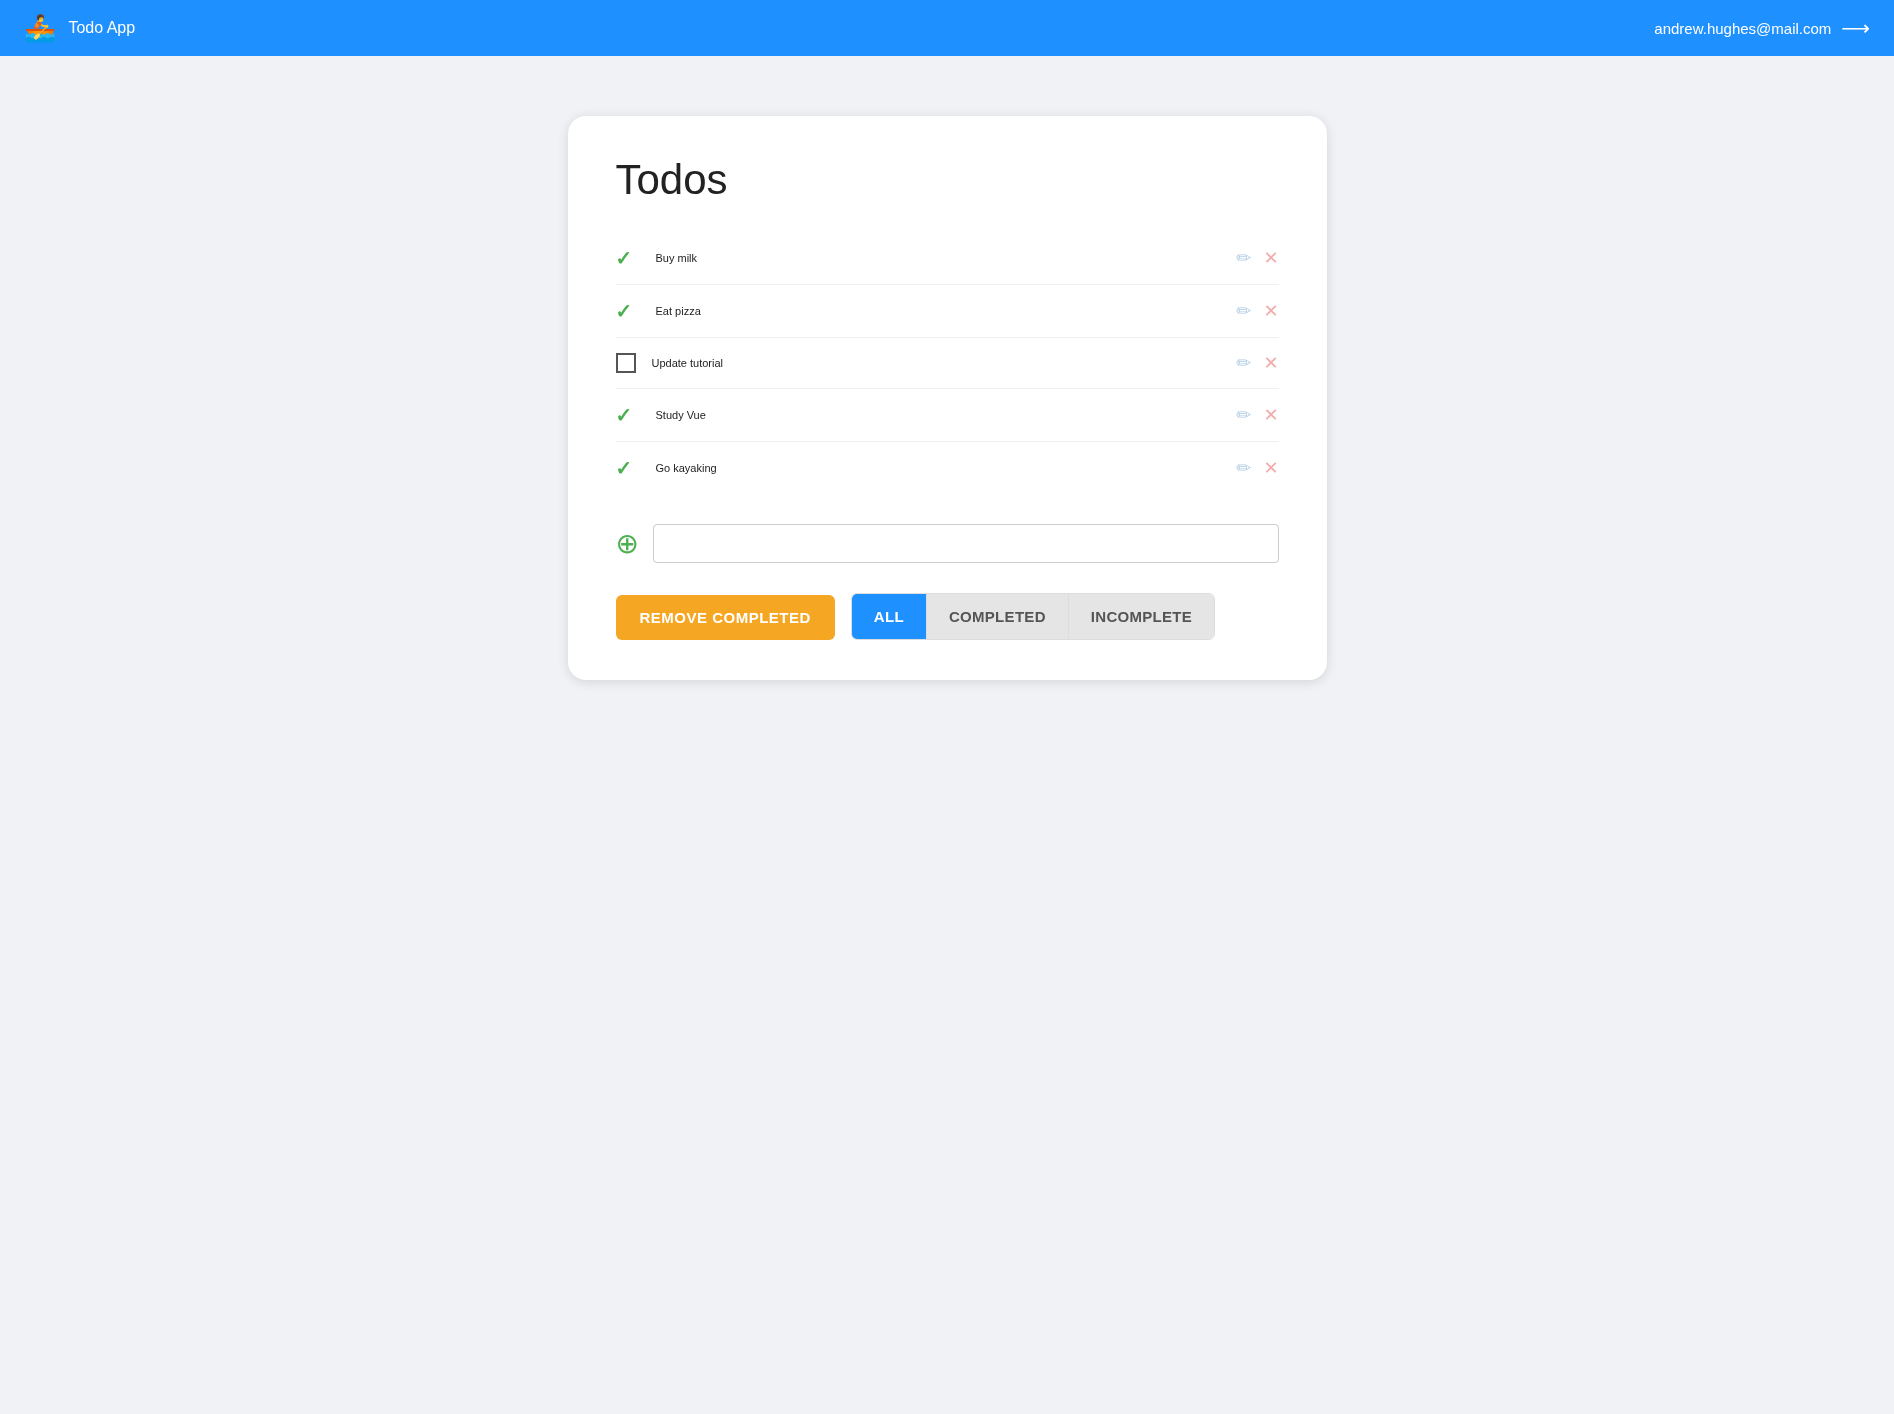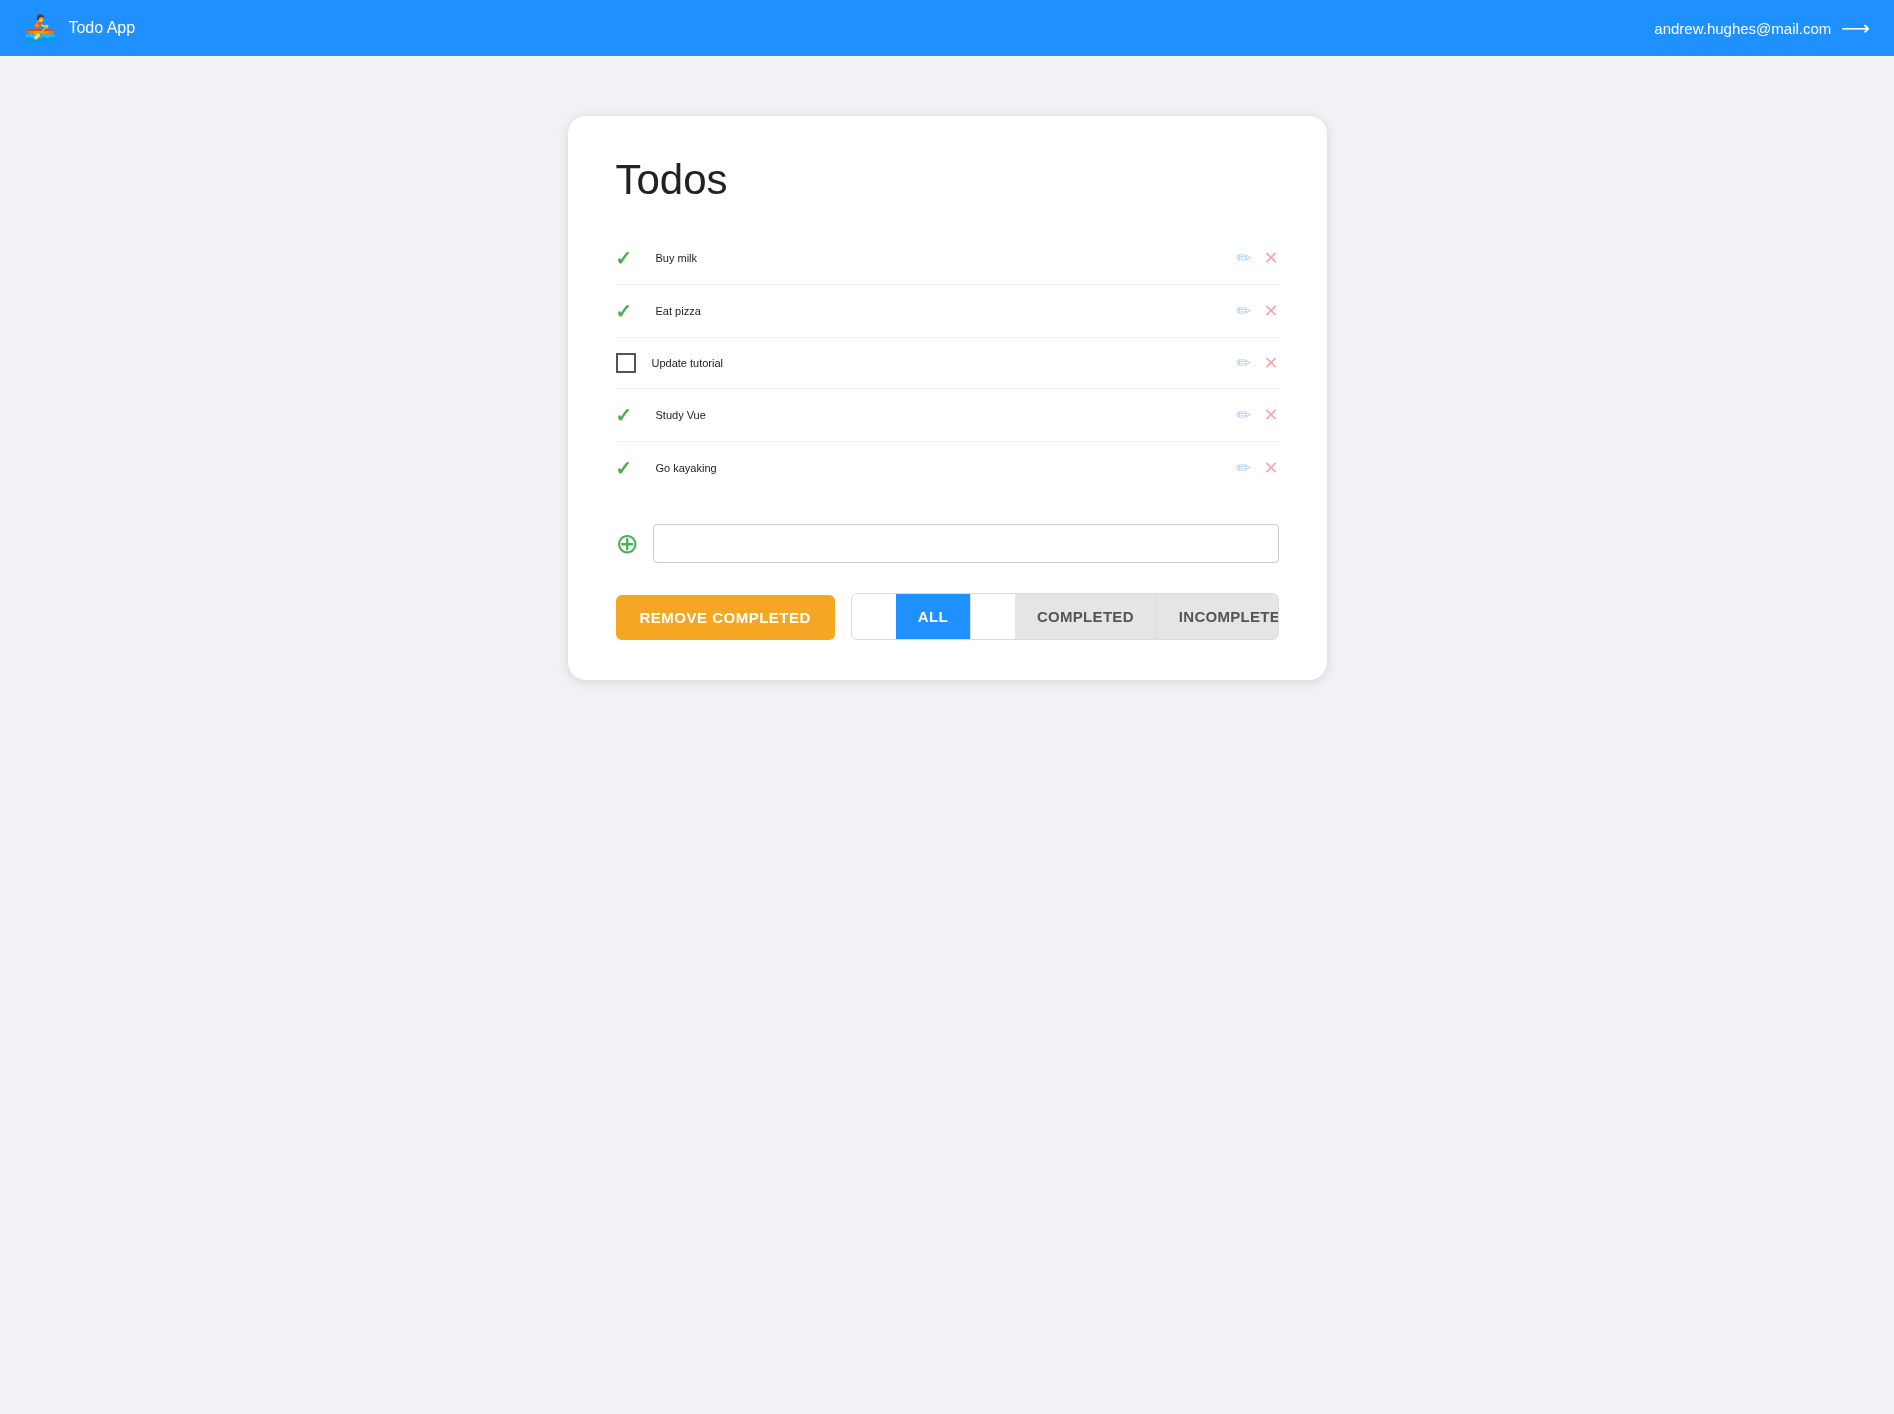--- a/index.html
+++ b/index.html
@@ -194,21 +194,20 @@
       cursor: pointer;
       background: #e5e5e5;
       color: #555;
     }
     .filter-btn.active {
       background: #1e90ff;
       color: white;
     }
     .filter-btn:not(:last-child) {
       border-right: 1px solid #ddd;
-      margin-left: 44px;
     }
   </style>
 </head>
 <body>
 
 <header class="header">
   <div class="header-left">
     <span class="header-logo">🚣</span>
     <span class="header-title">Todo App</span>
   </div>

